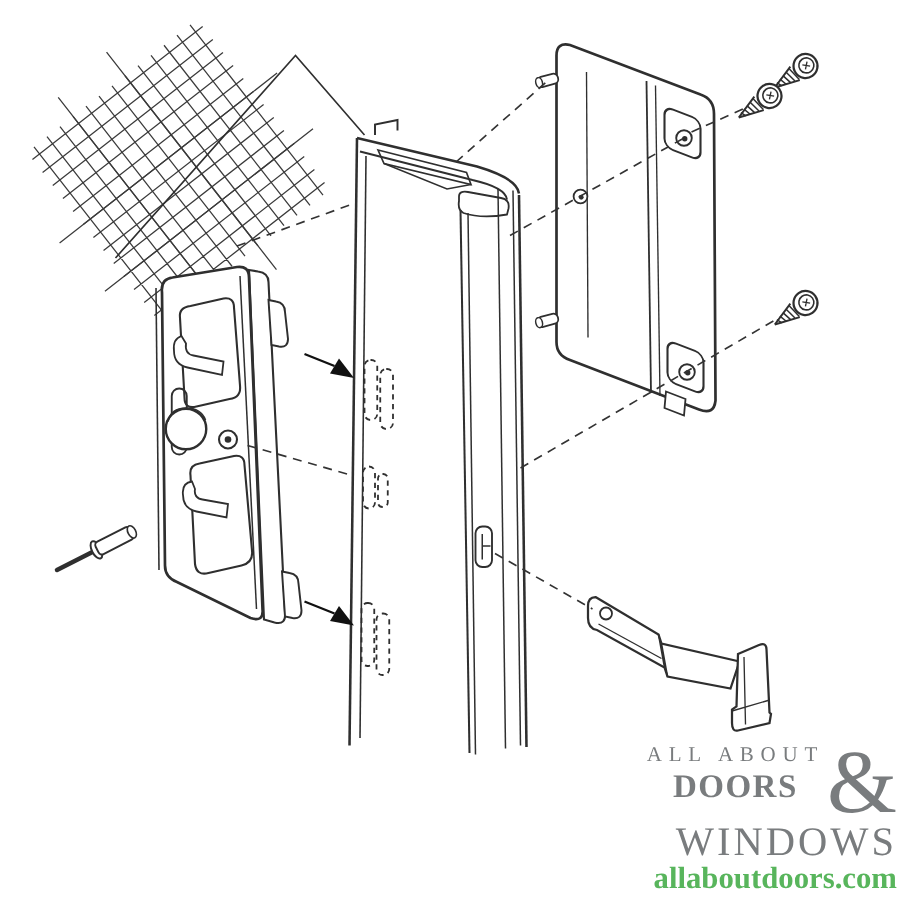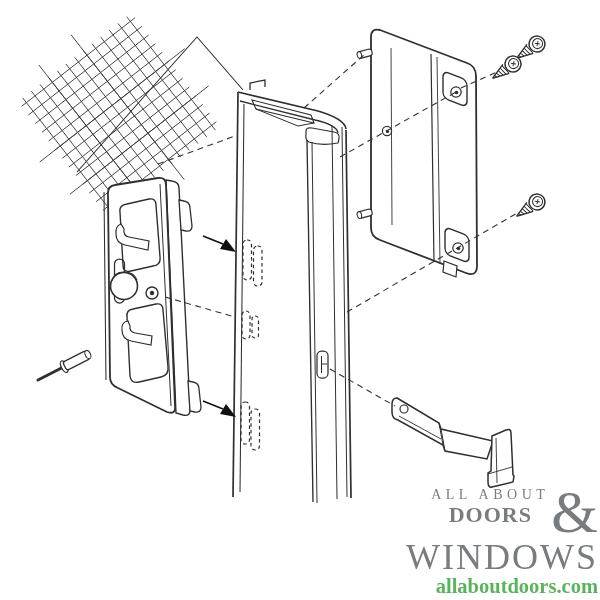--- a/index.html
+++ b/index.html
@@ -7,21 +7,21 @@
          font-family:"Liberation Sans",sans-serif;}
   .stage svg{position:absolute;left:0;top:0;}
   .logo{position:absolute;right:2px;bottom:4px;display:flex;flex-direction:column;
         align-items:flex-end;line-height:1;font-family:"Liberation Serif",serif;
         color:#797c7e;user-select:none;}
   .logo-top{display:flex;align-items:flex-start;}
   .logo-left{display:flex;flex-direction:column;align-items:center;}
   .logo-allabout{font-size:14px;letter-spacing:4.5px;margin-bottom:2px;white-space:nowrap;}
   .logo-doors{font-size:22px;font-weight:bold;letter-spacing:1px;}
   .logo-amp{font-size:60px;line-height:0.82;margin-left:2px;}
-  .logo-windows{font-size:36px;letter-spacing:2px;margin-top:1px;}
+  .logo-windows{font-size:27px;letter-spacing:2px;margin-top:1px;}
   .logo-site{font-size:20.5px;font-weight:bold;color:#58b55c;margin-top:1px;}
 </style>
 </head>
 <body>
 
 <div class="stage">
 
 <svg width="600" height="600" viewBox="0 0 600 600">
 
   <g transform="translate(119,114) rotate(52)" stroke="#3b3b3b" stroke-width="0.85" fill="none">

